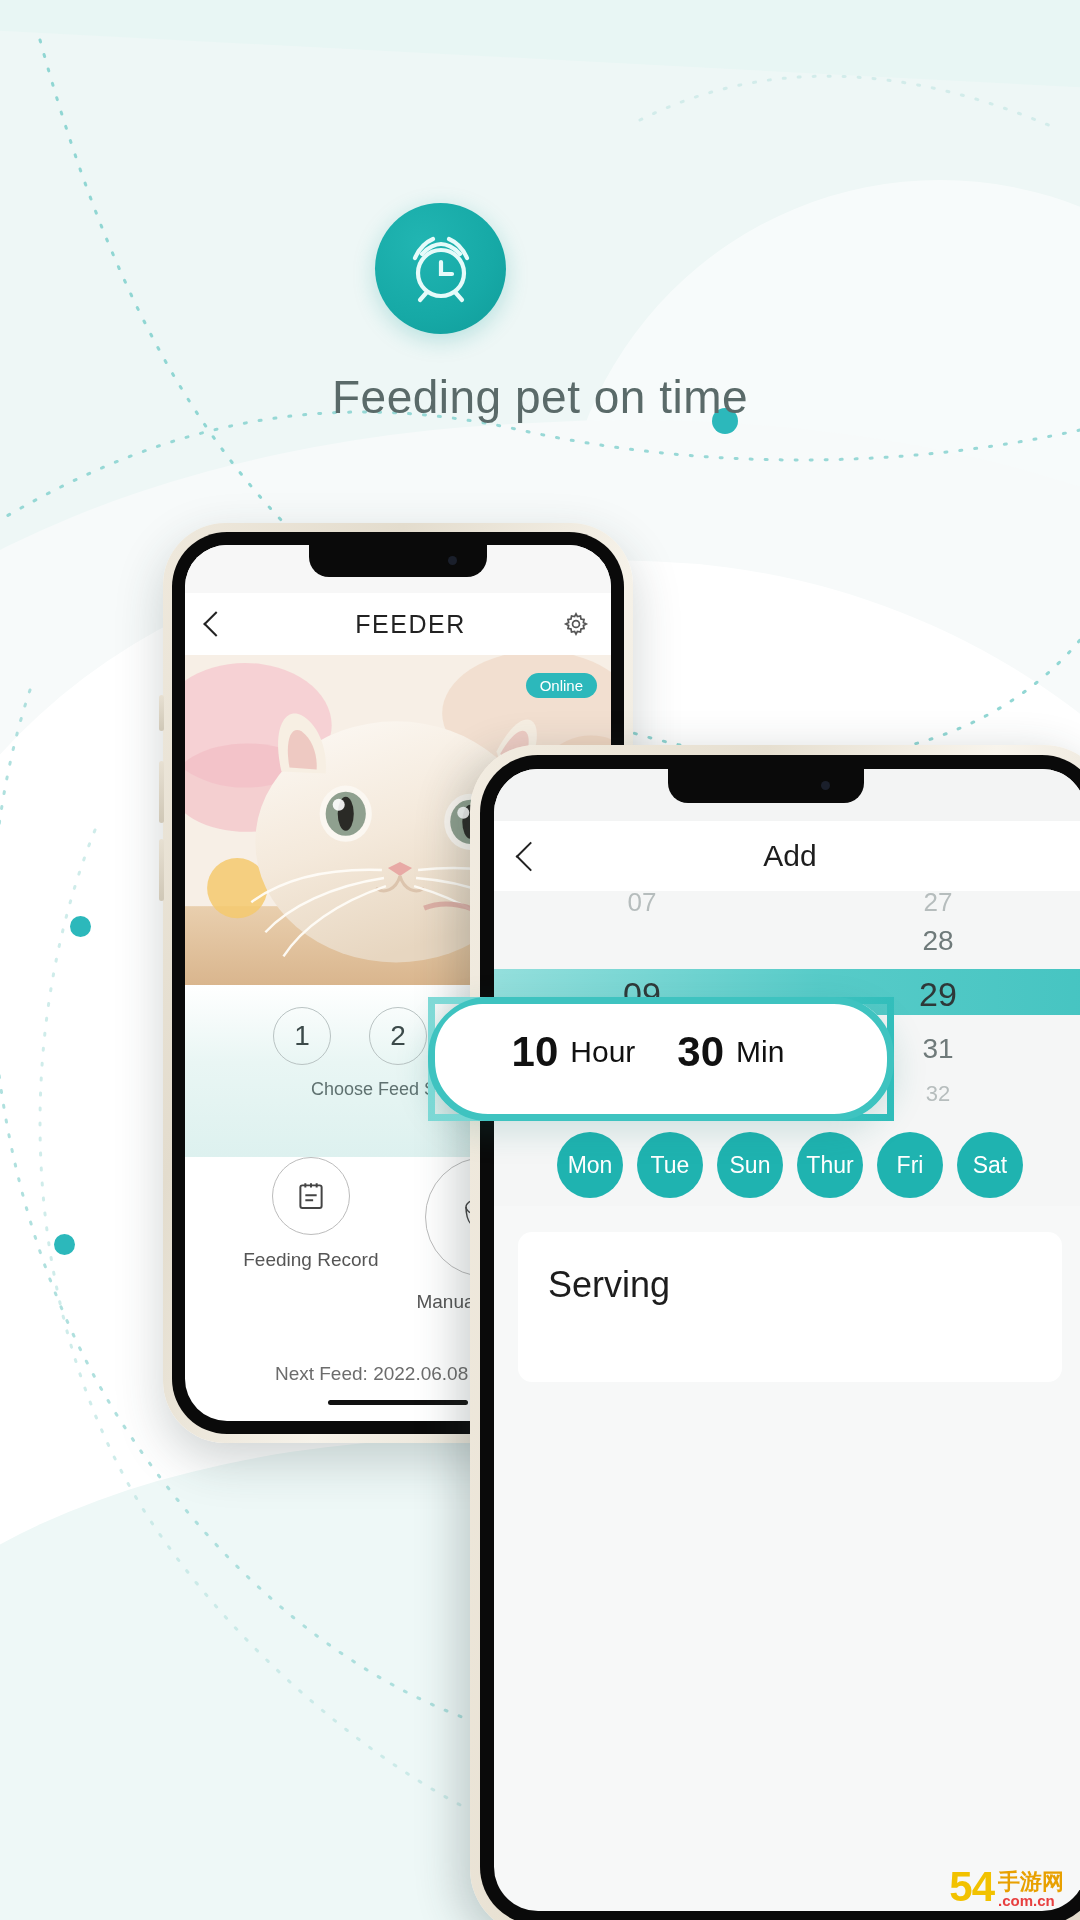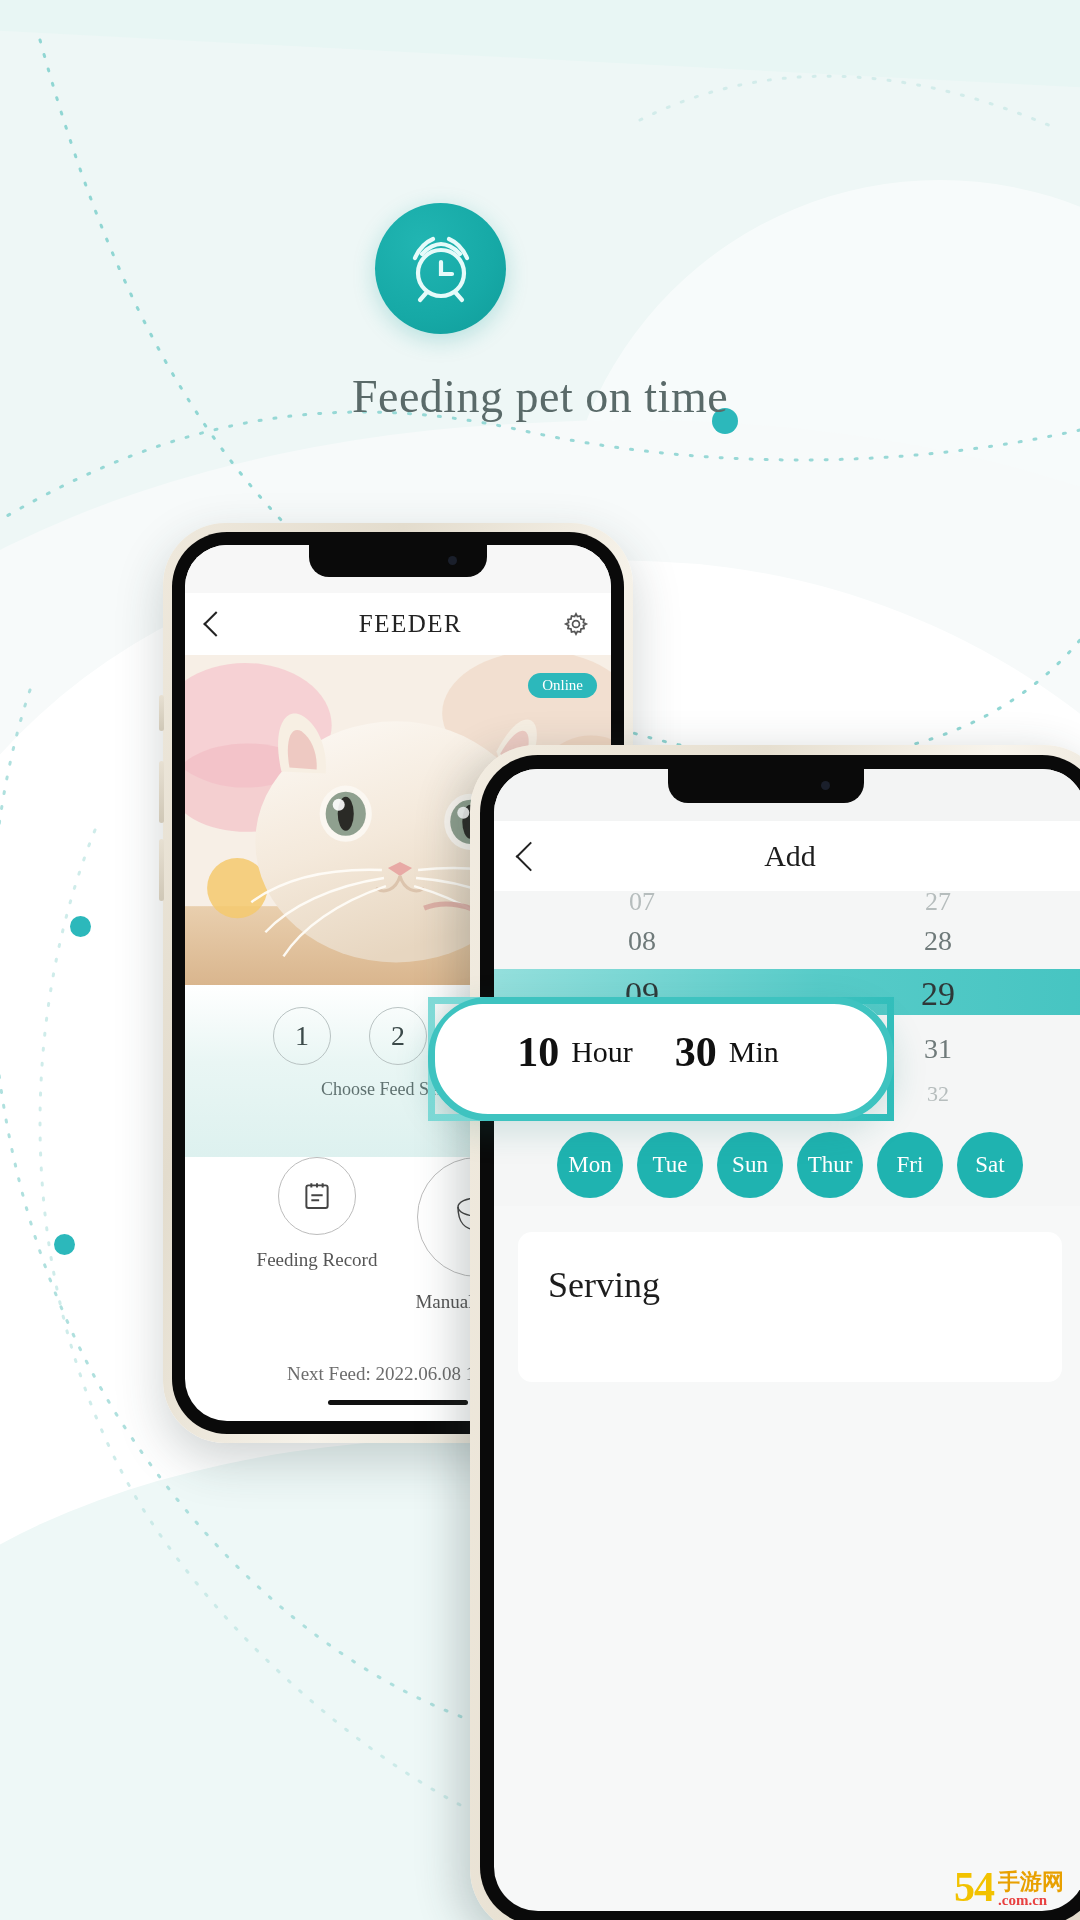--- a/index.html
+++ b/index.html
@@ -1,21 +1,21 @@
 <!DOCTYPE html>
 <html><head>
 <meta charset="utf-8">
 <style>
   html,body{margin:0;padding:0;}
   body{
     width:1080px;height:1920px;overflow:hidden;position:relative;
     font-family:"Liberation Sans", sans-serif;
     background:#ffffff;
   }
-  #stage{position:absolute;inset:0;overflow:hidden;font-family:Liberation Serif, serif;}
+  #stage{position:absolute;inset:0;overflow:hidden;}
 
   
   .bg-base{position:absolute;inset:0;background:#ffffff;}
   .bg-teal-top{
     position:absolute;left:-120px;top:-420px;width:1340px;height:900px;
     background:#8fdedb;
     border-radius:0 0 50% 48%;
     transform:rotate(-7deg);
   }
   .bg-teal-top2{
@@ -382,21 +382,20 @@
       <div class="p2-header">
         <div class="chev" style="width:19px;height:19px;"></div>
         <div class="p2-title">Add</div>
       </div>
 
       <div class="picker">
         <div class="pick-band"></div>
         <div class="pick-cols">
           <div class="pick-col">
             <div class="pick-item r0">07</div>
-            <div class="pick-item r1">08</div>
             <div class="pick-item r2">09</div>
             <div class="pick-item r3">11</div>
             <div class="pick-item r4">12</div>
           </div>
           <div class="pick-col">
             <div class="pick-item r0">27</div>
             <div class="pick-item r1">28</div>
             <div class="pick-item r2">29</div>
             <div class="pick-item r3">31</div>
             <div class="pick-item r4">32</div>

